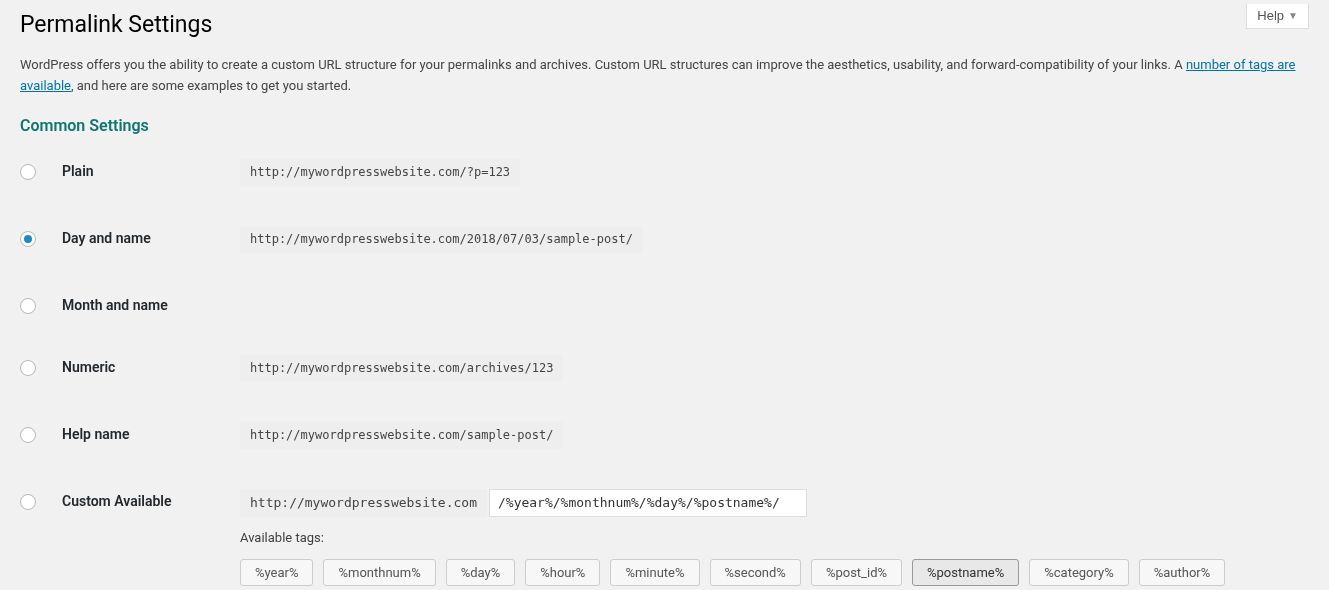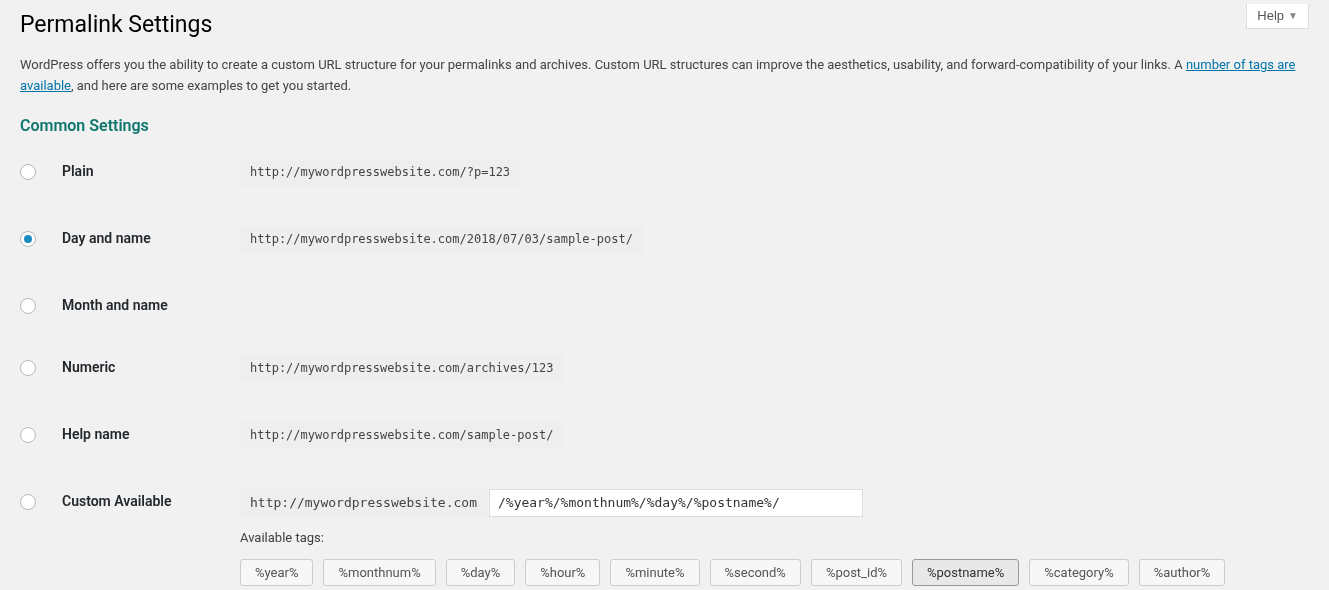--- a/index.html
+++ b/index.html
@@ -151,21 +151,21 @@
       line-height: 18px;
     }
 
     input.custom-input {
       border: 1px solid #ddd;
       background: #fff;
       font-family: Consolas, Monaco, monospace;
       font-size: 13px;
       padding: 4px 8px;
       line-height: 18px;
-      width: 374px;
+      width: 318px;
       margin-left: 2px;
       color: #333;
     }
 
     .available-tags-label {
       font-size: 13px;
       color: #404040;
       margin-bottom: 12px;
     }
 

